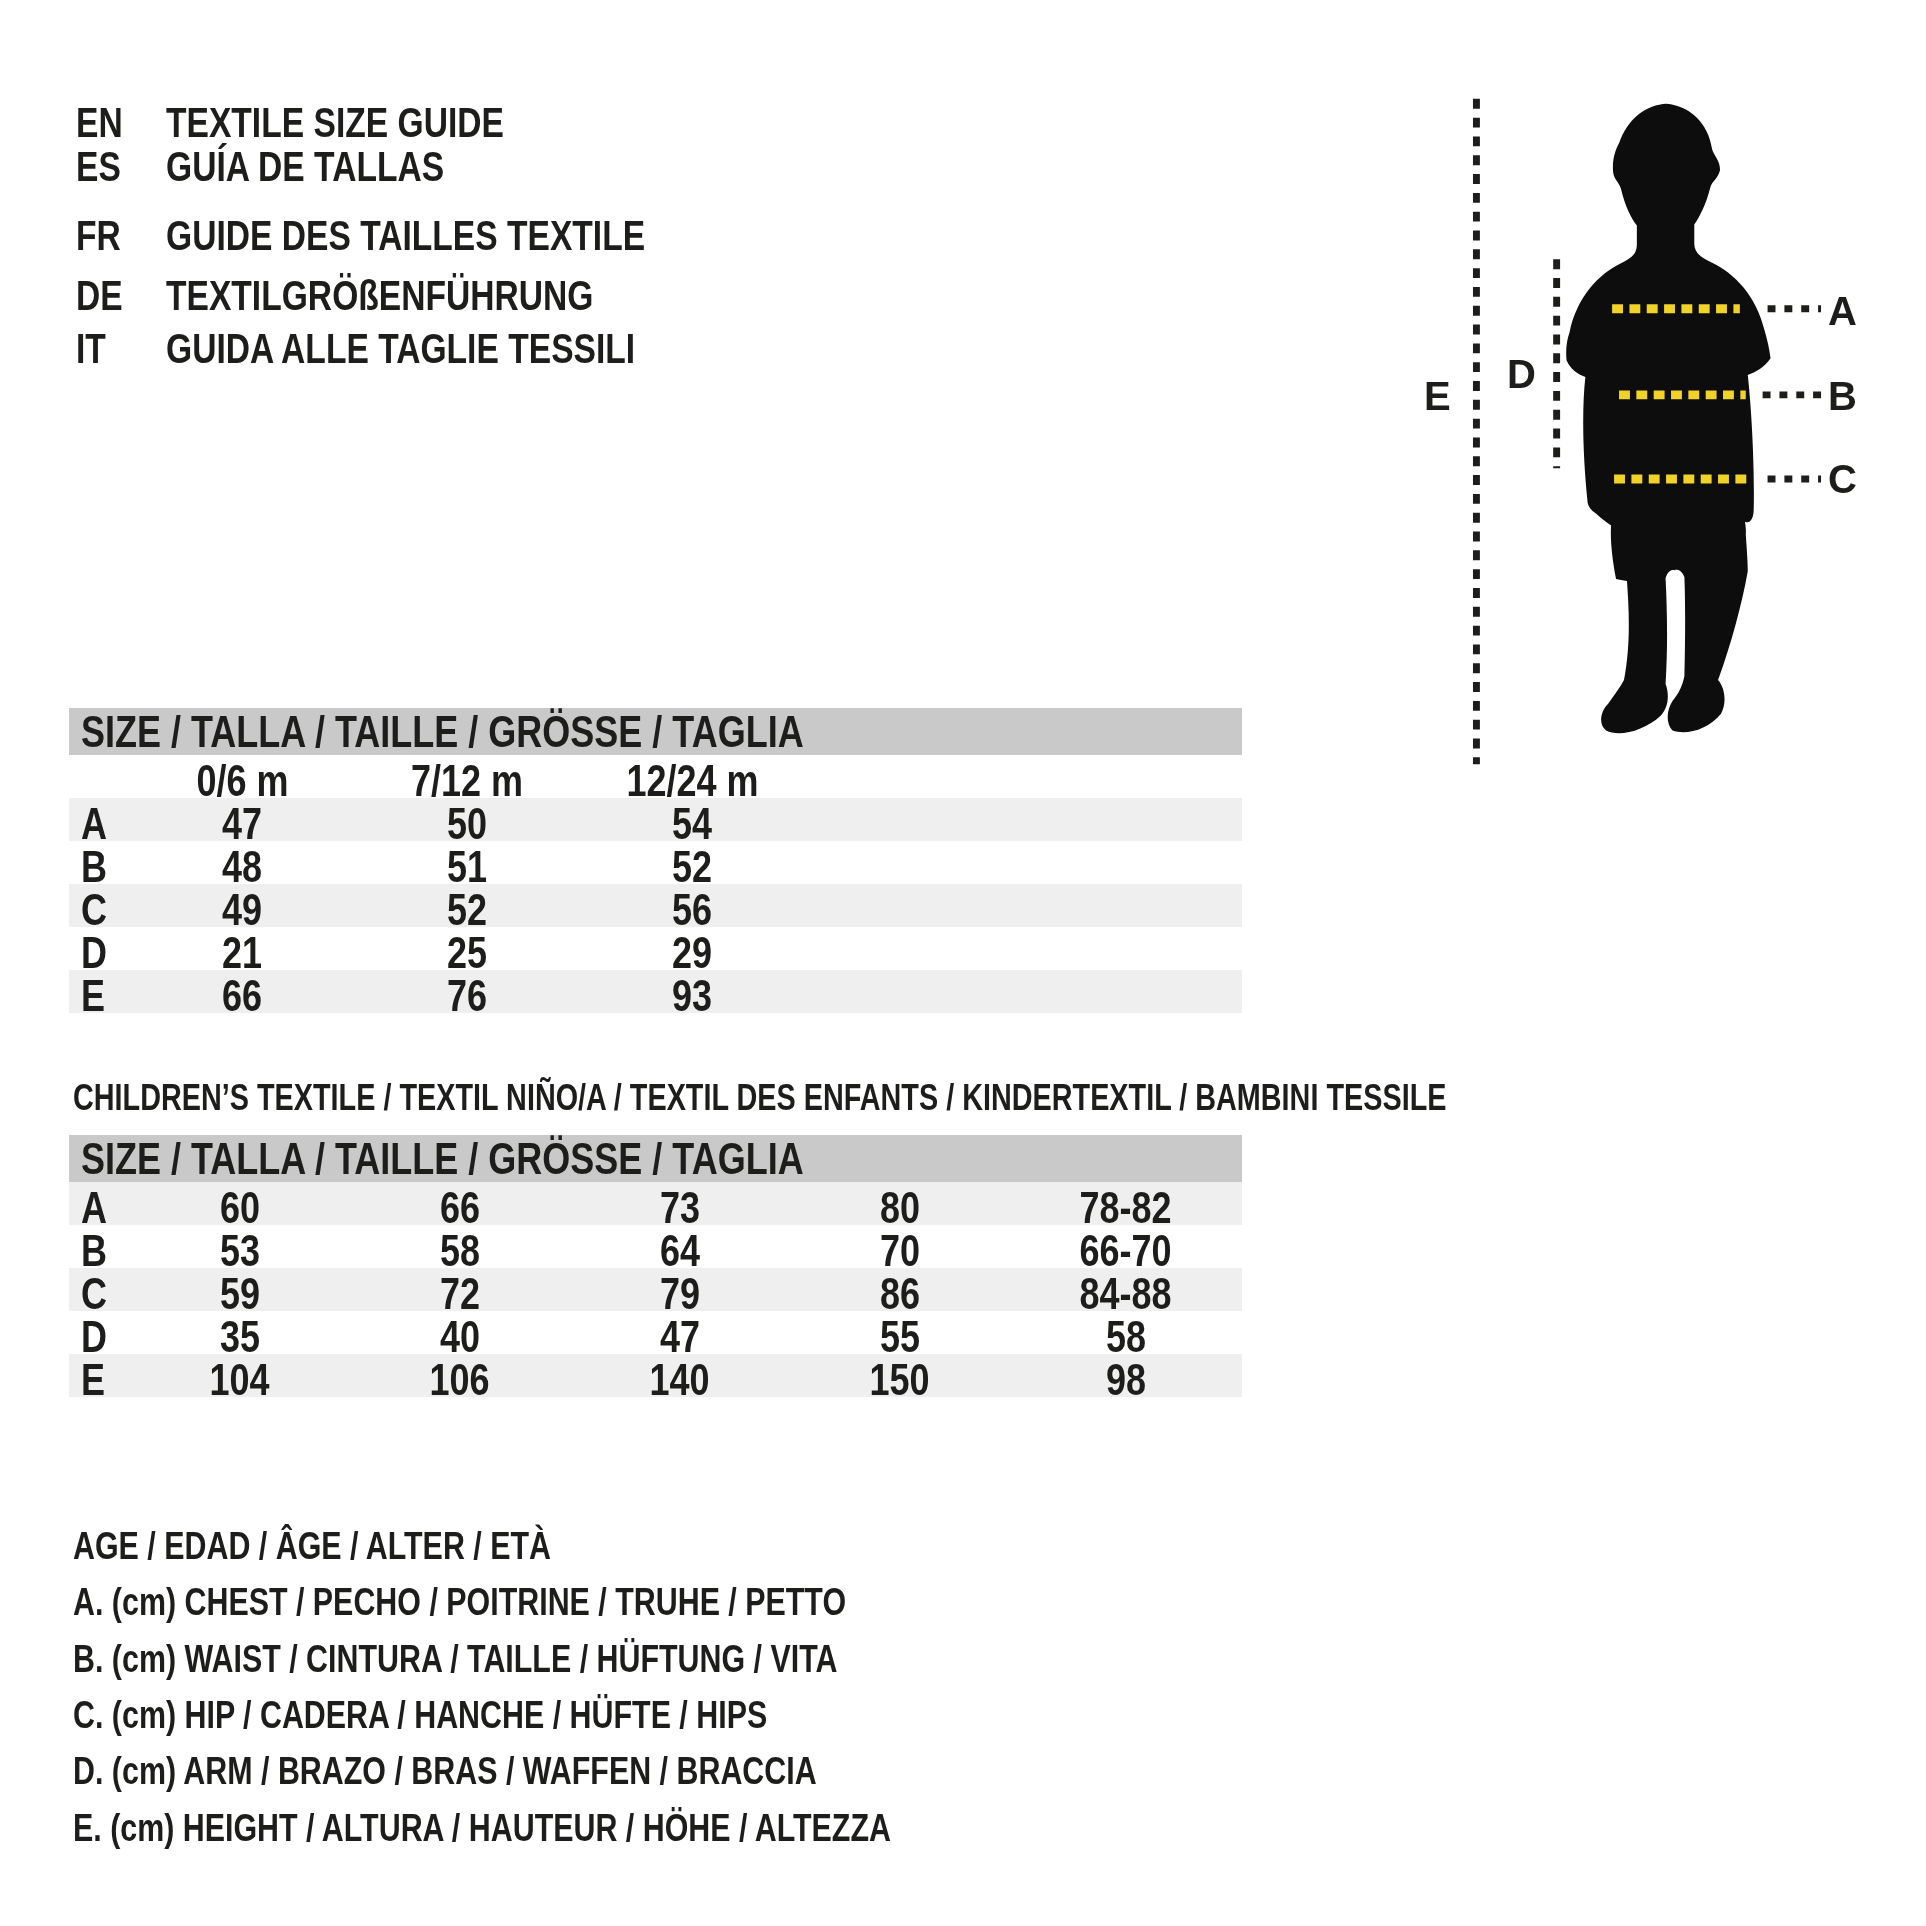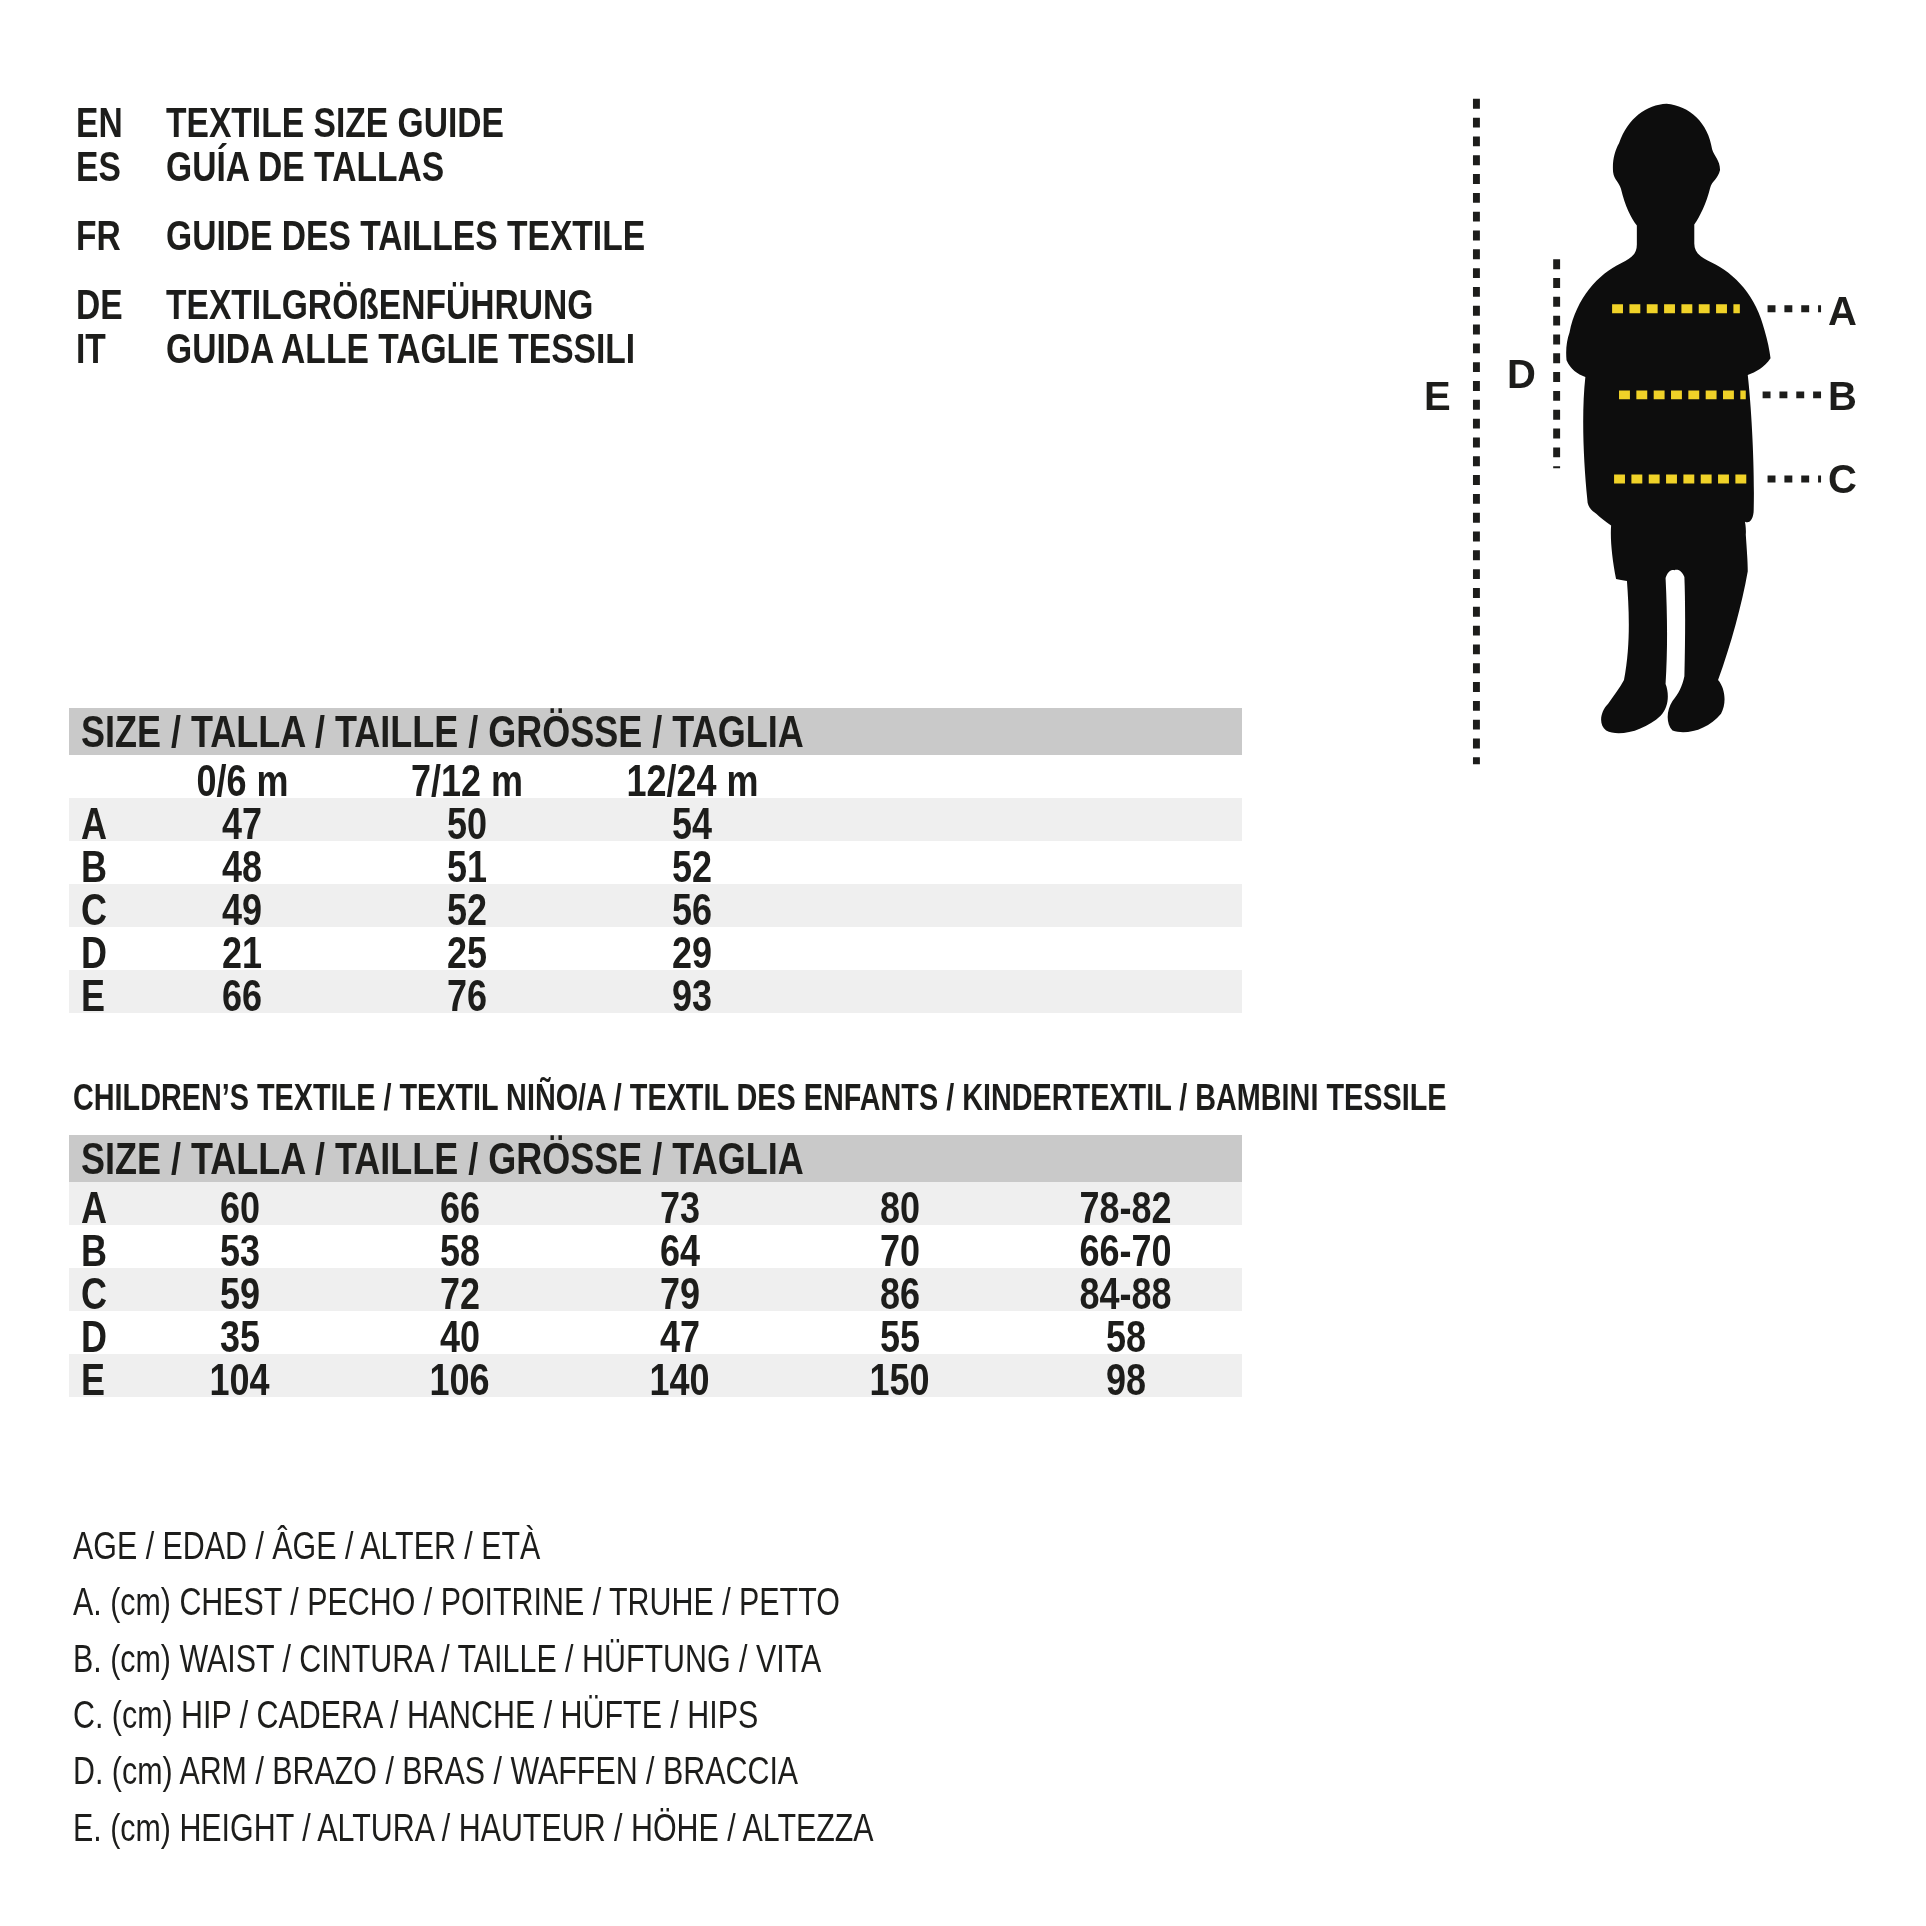--- a/index.html
+++ b/index.html
@@ -10,21 +10,21 @@
   .sxl{display:inline-block;transform:scaleX(.8);transform-origin:0 50%;white-space:nowrap;}
   .sxc{display:inline-block;transform:scaleX(.8);transform-origin:50% 50%;white-space:nowrap;}
   
   .lang-row{position:absolute;left:76px;height:56px;display:flex;align-items:center;
             font-size:42px;font-weight:700;letter-spacing:0;}
   .lang-code{display:inline-block;width:90px;flex:0 0 90px;}
   
   .sec-title{position:absolute;left:73px;height:47px;display:flex;align-items:center;
              font-size:36px;font-weight:700;}
   .legend-line{position:absolute;left:73px;height:56px;display:flex;align-items:center;
-               font-size:38px;font-weight:400;}
+               font-size:38px;font-weight:700;}
   
   .tbl{position:absolute;left:69px;width:1173px;font-size:45px;font-weight:700;}
   .size-bar{height:47px;display:flex;align-items:center;padding-left:12px;box-sizing:border-box;}
   .grid-b{display:grid;grid-template-columns:61px 225px 225px 225px 1fr;align-items:center;height:43px;text-decoration:underline;}
   .grid-c{display:grid;grid-template-columns:61px 220px 220px 220px 220px 1fr;align-items:center;height:43px;}
   .cell{text-align:center;}
   .rowlab{padding-left:12px;}
   
   .fig-label{position:absolute;font-size:40px;font-weight:700;}
 </style>
@@ -39,21 +39,21 @@
       <span class="sxl">TEXTILE SIZE GUIDE</span>
     </div>
     <div class="lang-row" style="top:139px">
       <span class="lang-code"><span class="sxl">ES</span></span>
       <span class="sxl">GUÍA DE TALLAS</span>
     </div>
     <div class="lang-row" style="top:208px">
       <span class="lang-code"><span class="sxl">FR</span></span>
       <span class="sxl">GUIDE DES TAILLES TEXTILE</span>
     </div>
-    <div class="lang-row" style="top:277px">
+    <div class="lang-row" style="top:268px">
       <span class="lang-code"><span class="sxl">DE</span></span>
       <span class="sxl">TEXTILGRÖßENFÜHRUNG</span>
     </div>
     <div class="lang-row" style="top:321px">
       <span class="lang-code"><span class="sxl">IT</span></span>
       <span class="sxl">GUIDA ALLE TAGLIE TESSILI</span>
     </div>
   </div>
 
   <svg class="abs" style="left:1317px;top:79px" width="610" height="713" viewBox="0 0 616 720">

